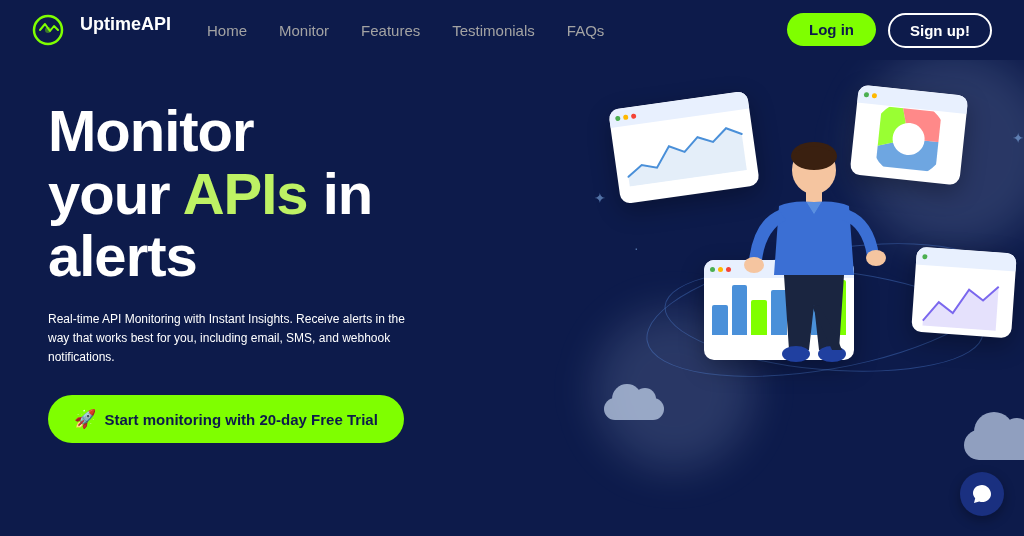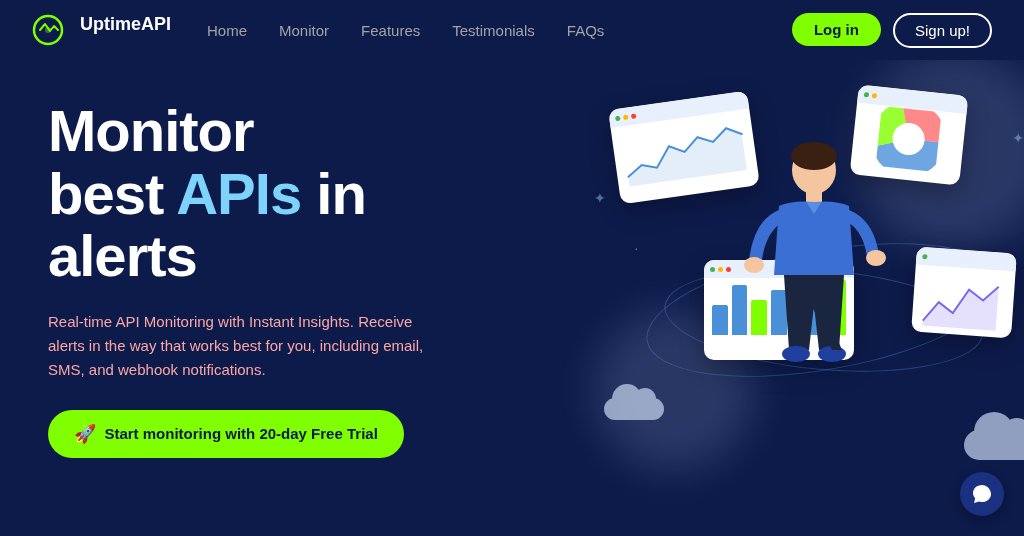--- a/index.html
+++ b/index.html
@@ -76,21 +76,21 @@
       cursor: pointer;
     }
 
     .btn-signup {
       background: transparent;
       color: white;
       border: 2px solid white;
       border-radius: 24px;
       padding: 7px 20px;
       font-size: 15px;
-      font-weight: 400;
+      font-weight: 700;
       cursor: pointer;
     }
 
     
     .hero {
       display: flex;
       align-items: flex-start;
       padding: 20px 48px 0 48px;
       height: calc(536px - 60px);
       position: relative;
@@ -106,28 +106,28 @@
 
     .hero-title {
       font-size: 58px;
       font-weight: 900;
       line-height: 1.08;
       color: white;
       letter-spacing: -1px;
     }
 
     .hero-title .highlight {
-      color: #7dd3fc;
+      color: #bef264;
     }
 
     .hero-subtitle {
       margin-top: 22px;
-      font-size: 15px;
+      font-size: 12px;
       line-height: 1.6;
-      color: #fca5a5;
+      color: #ffffff;
       max-width: 380px;
     }
 
     .btn-cta {
       display: inline-flex;
       align-items: center;
       gap: 8px;
       margin-top: 28px;
       background: #7fff00;
       color: #0d1b4b;
@@ -412,21 +412,21 @@
     <button class="btn-login">Log in</button>
     <button class="btn-signup">Sign up!</button>
   </div>
 </nav>
 
 <section class="hero">
 
   <div class="hero-left">
     <h1 class="hero-title">
       <span>Monitor</span><br>
-      <span>best </span><span class="highlight">APIs</span><span> in</span><br>
+      <span>your </span><span class="highlight">APIs</span><span> in</span><br>
       <span>alerts</span>
     </h1>
     <p class="hero-subtitle">Real-time API Monitoring with Instant Insights. Receive alerts in the way that works best for you, including email, SMS, and webhook notifications.</p>
     <button class="btn-cta">
       <span class="rocket-icon">🚀</span>
       <span>Start monitoring with 20-day Free Trial</span>
     </button>
   </div>
 
   <div class="hero-right">

